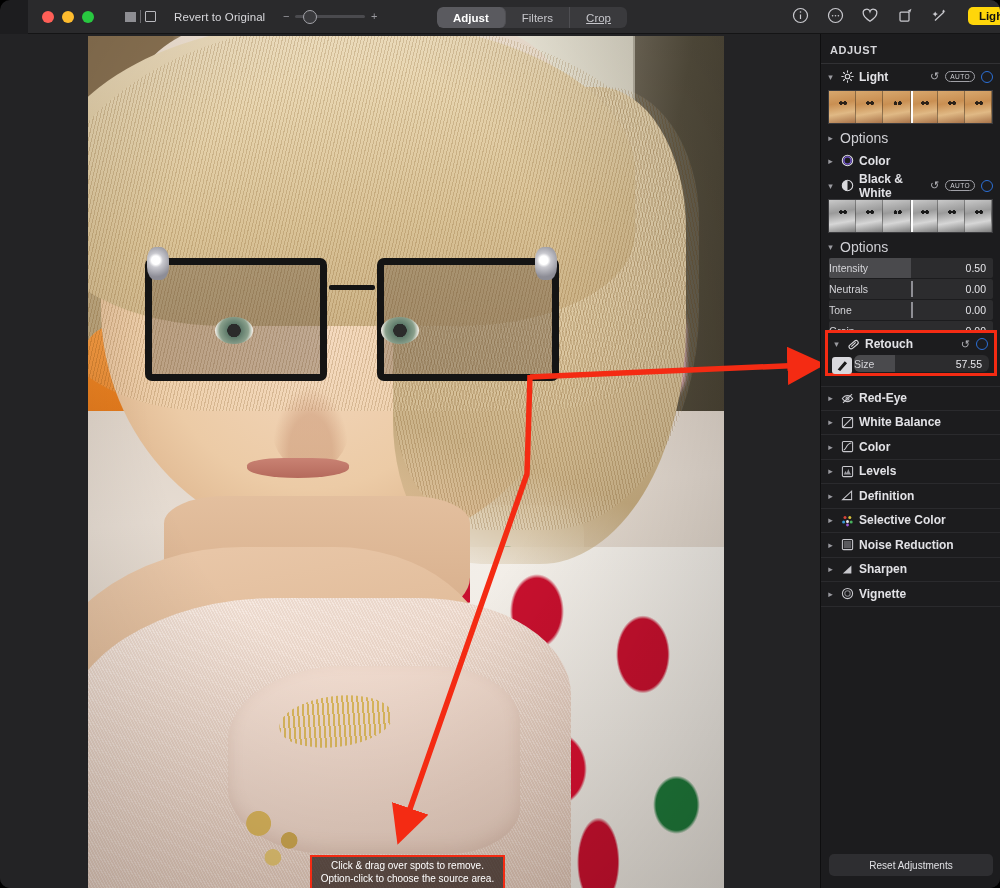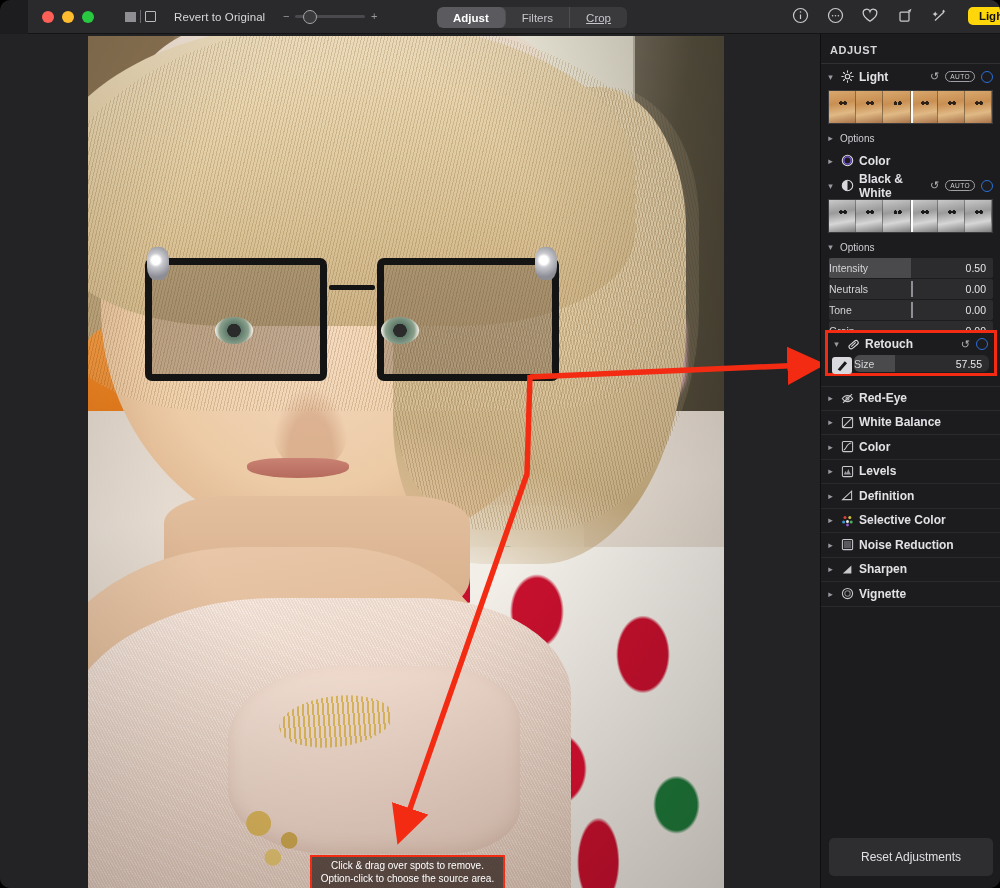--- a/index.html
+++ b/index.html
@@ -381,21 +381,21 @@
   }
   .strip-playhead {
     position:absolute; left:50%; top:0; width:2px; height:100%;
     background:#fff;
   }
 
   .options-row {
     display:flex; align-items:center; gap:5px;
     height: 20px; padding-left: 5px;
   }
-  .options-label { font-size: 10px; color: #cfcfd4; }
+  .options-label { font-size: 14px; color: #cfcfd4; }
 
   .slider-row {
     display:flex; align-items:center;
     height: 20px; margin: 1px 7px 0 8px;
     background: #2c2c2e;
     border-radius: 2px;
     position: relative;
     overflow: hidden;
   }
   .slider-fill {
@@ -438,25 +438,25 @@
 
   .list-item {
     display:flex; align-items:center; gap:5px;
     height: 24.5px; padding: 0 7px 0 5px;
     border-bottom: 1px solid #2a2a2d;
   }
   .list-item:first-of-type { border-top: 1px solid #2a2a2d; }
 
   .reset-adj-btn {
     position:absolute; left: 8px; bottom: 12px;
-    width: 164px; height: 38px;
+    width: 164px; height: 22px;
     background: #2e2e31;
     border-radius: 5px;
     display:flex; align-items:center; justify-content:center;
-    font-size: 12px; color: #e0e0e4;
+    font-size: 10px; color: #e0e0e4;
   }
 
   .ic-svg { display:block; }
 </style>
 </head>
 <body>
 
 <div id="app">
 
   <div class="titlebar">

